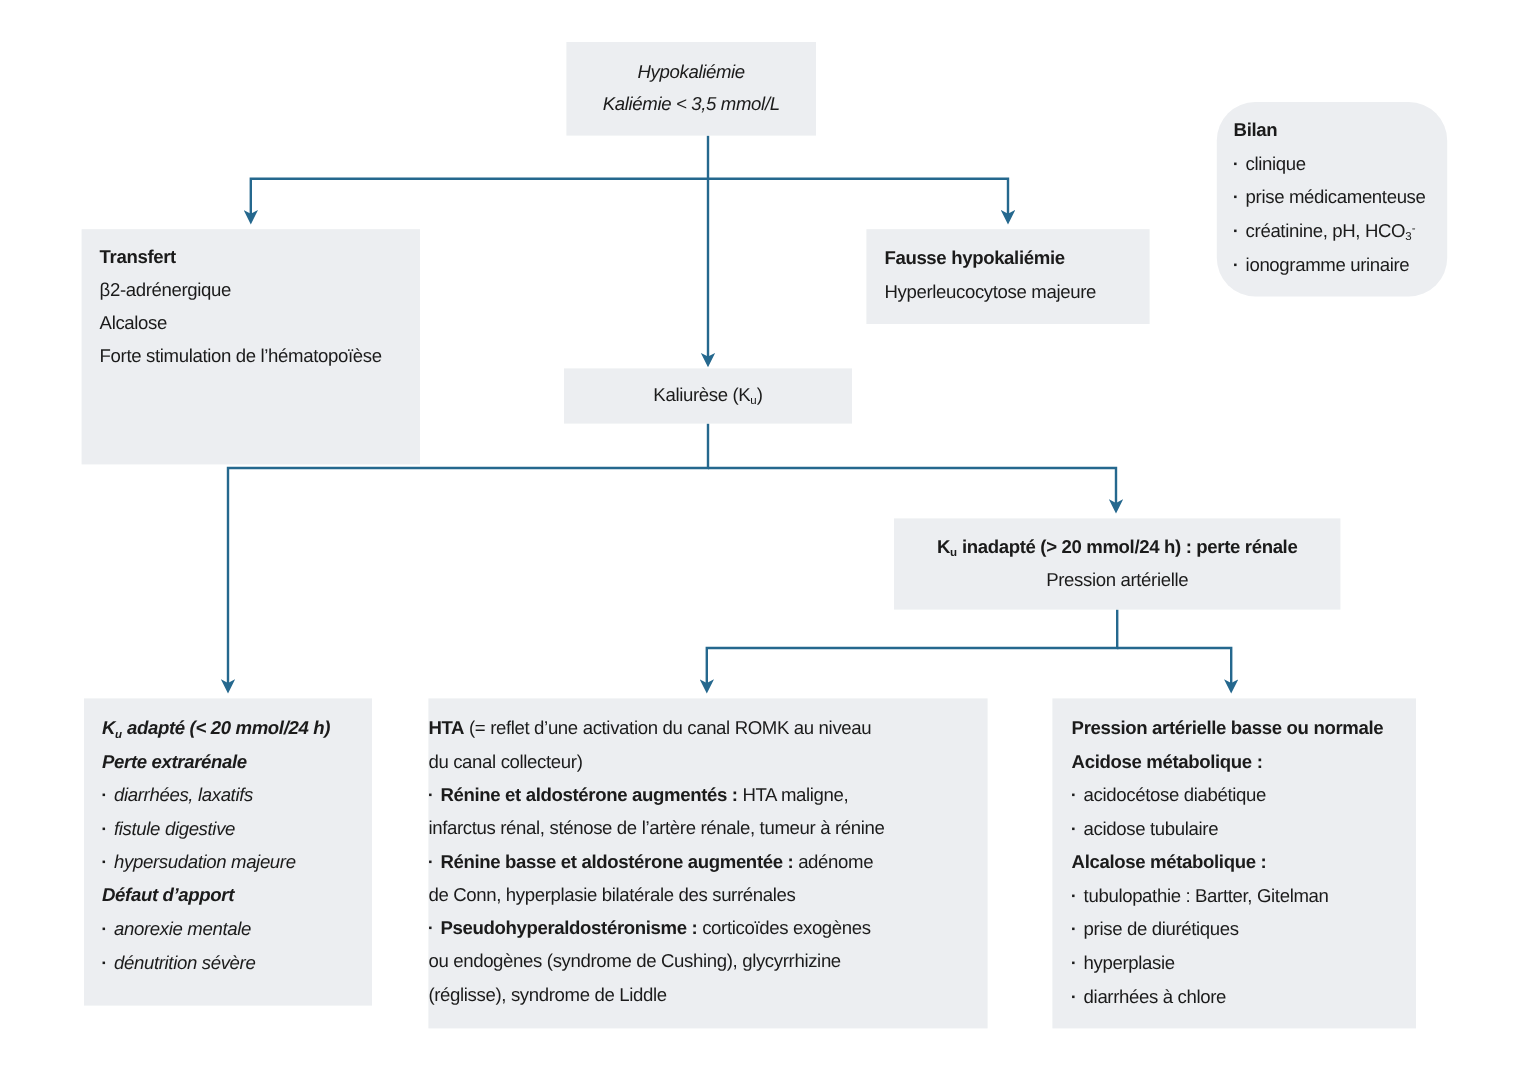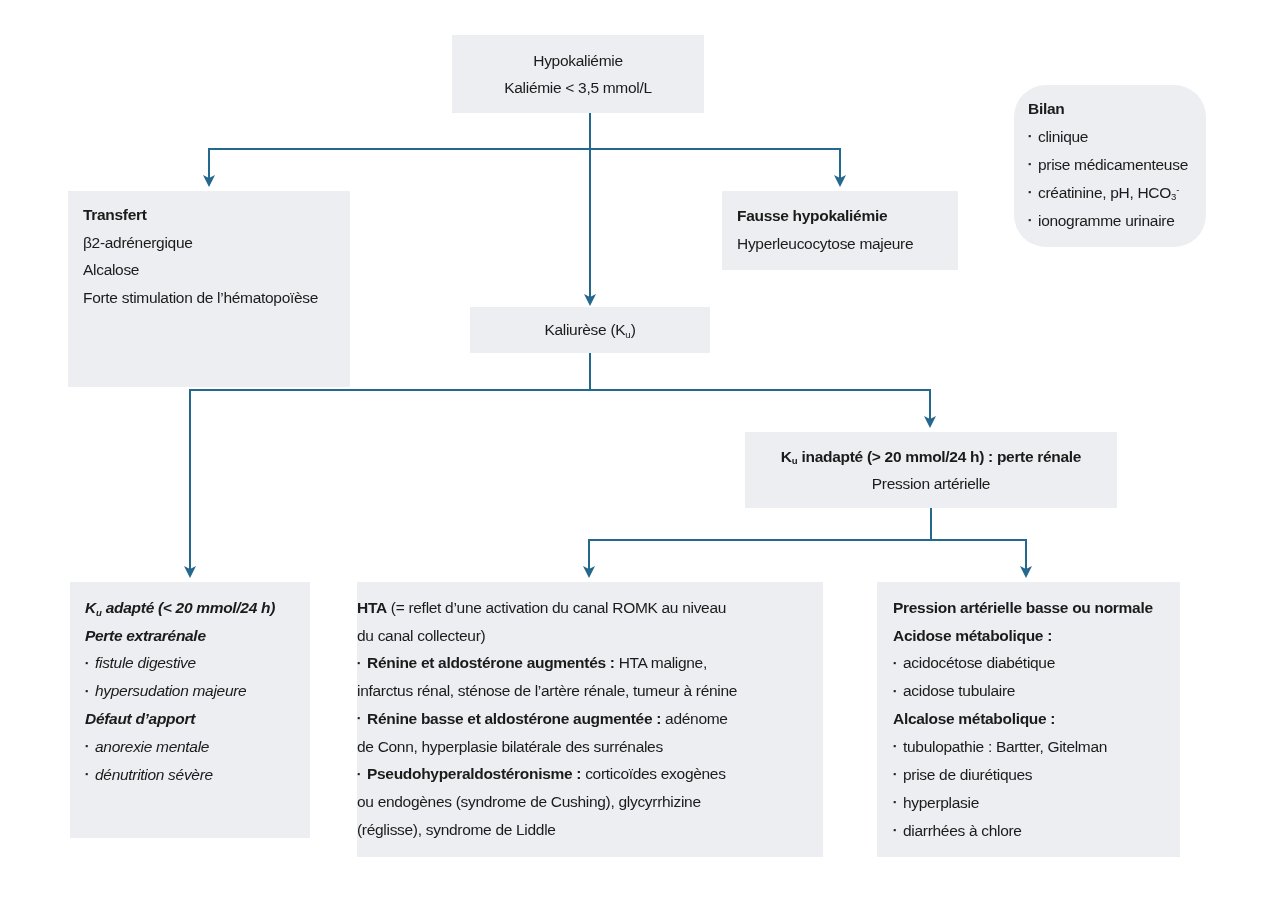--- a/index.html
+++ b/index.html
@@ -66,21 +66,21 @@
     vertical-align:baseline;
     letter-spacing:0;
   }
   .bullet{
     font-size:8.5px;
     vertical-align:2.5px;
     margin-right:7px;
     letter-spacing:0;
   }
   
-  #box-hypokaliemie{left:452px;top:35px;width:252px;height:78px;}
+  #box-hypokaliemie{left:472px;top:35px;width:208px;height:78px;font-style:italic;}
   #box-bilan{left:1014px;top:85px;width:192px;height:162px;padding:10px 6px 0 14px;border-radius:32px;}
   #box-transfert{left:68px;top:191px;width:282px;height:196px;padding:10px 6px 0 15px;}
   #box-fausse{left:722px;top:191px;width:236px;height:79px;padding:11px 1px 0 15px;}
   #box-kaliurese{left:470px;top:307px;width:240px;height:46px;justify-content:center;}
   #box-ku-inadapte{left:745px;top:432px;width:372px;height:76px;}
   #box-ku-adapte{left:70px;top:582px;width:240px;height:256px;padding:12px 5px 0 15px;font-style:italic;}
   #box-hta{left:357px;top:582px;width:466px;height:275px;padding:12px 6px 0 0;}
   #box-pression{left:877px;top:582px;width:303px;height:275px;padding:12px 5px 0 16px;}
 </style>
 </head>
@@ -127,20 +127,21 @@
   <div class="node center" id="box-kaliurese">
       <div class="line"><span>Kaliurèse (K</span><sub>u</sub><span>)</span></div>
     </div>
   <div class="node center" id="box-ku-inadapte">
       <div class="line"><span class="b">K</span><sub class="b">u</sub><span class="b"> inadapté (&gt; 20 mmol/24 h) : perte rénale</span></div>
       <div class="line"><span>Pression artérielle</span></div>
     </div>
   <div class="node" id="box-ku-adapte">
       <div class="line"><span class="b">K</span><sub class="b">u</sub><span class="b"> adapté (&lt; 20 mmol/24 h)</span></div>
       <div class="line"><span class="b">Perte extrarénale</span></div>
+      <div class="line"><span class="bullet">▪</span><span>diarrhées, laxatifs</span></div>
       <div class="line"><span class="bullet">▪</span><span>fistule digestive</span></div>
       <div class="line"><span class="bullet">▪</span><span>hypersudation majeure</span></div>
       <div class="line"><span class="b">Défaut d’apport</span></div>
       <div class="line"><span class="bullet">▪</span><span>anorexie mentale</span></div>
       <div class="line"><span class="bullet">▪</span><span>dénutrition sévère</span></div>
     </div>
   <div class="node" id="box-hta">
       <div class="line"><span class="b">HTA</span><span> (= reflet d’une activation du canal ROMK au niveau</span></div>
       <div class="line"><span>du canal collecteur)</span></div>
       <div class="line"><span class="bullet">▪</span><span class="b">Rénine et aldostérone augmentés :</span><span> HTA maligne,</span></div>

